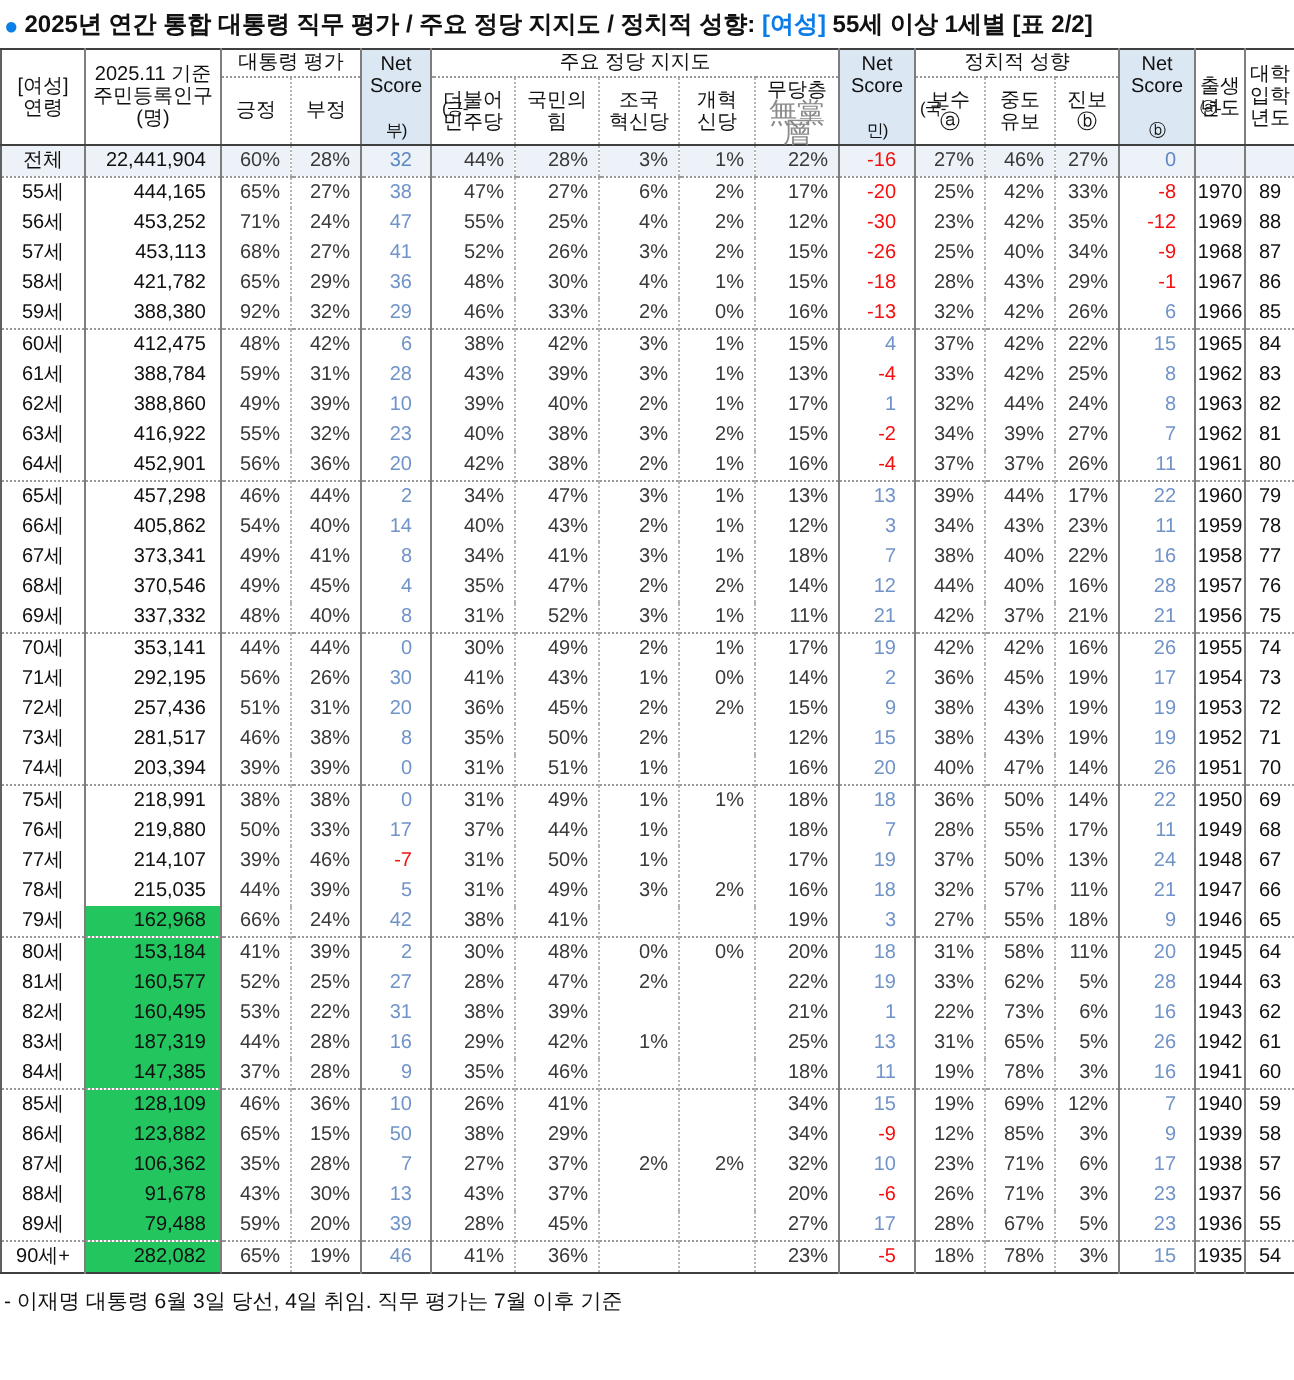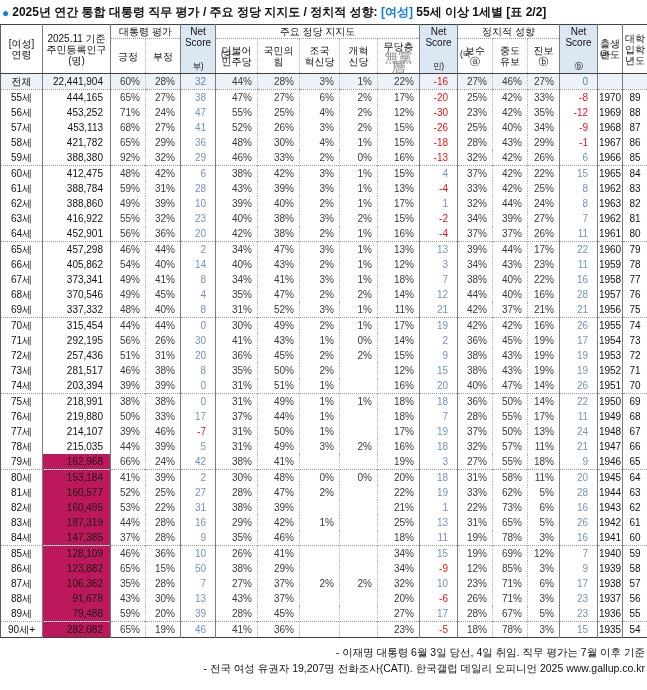--- a/index.html
+++ b/index.html
@@ -33,27 +33,27 @@
   tbody td {
     font-size:10px; height:15px; line-height:15px; white-space:nowrap;
     color:#3a3a3a; text-align:right; padding:0 5px 0 0; overflow:hidden;
   }
   td.c-age   { text-align:center; padding:0; color:#111; }
   td.c-pop   { padding-right:7px; color:#111;text-align:right; }
   td.c-birth, td.c-college { text-align:center; padding:0; color:#111; }
   td.netcell { padding-right:9px; }
   td.net-pos { color:#7093c8; }
   td.net-neg { color:#f50f0f; }
-  td.shade   { background:#be185d; }
+  td.shade   { background:#22c55e; }
   tr.total-row td { background:#edf2f8; }
   tr.total-row td.netcell.net-pos { color:#5d87c4; }
   tr.sep-row td { border-top:1px dotted #9a9a9a; }
   tr.total-row td { border-bottom:1px dotted #9a9a9a; }
   
-  .footnotes { padding:6px 2px 0 2px;text-align:right; }
+  .footnotes { padding:6px 2px 0 2px; }
   .footnote { font-size:10.5px; color:#111; line-height:16px; white-space:nowrap; }
 </style>
 </head>
 <body>
 
 <div class="title-line"><span class="bullet" style="color: rgb(11, 127, 232);">●</span><span>2025년 연간 통합 대통령 직무 평가 / 주요 정당 지지도 / 정치적 성향: </span><span class="hl" style="color: rgb(10, 124, 232);">[여성]</span><span> 55세 이상 1세별 [표 2/2]</span></div>
 
 <table>
   <colgroup>
     <col style="width:42px">
@@ -416,21 +416,21 @@
         <td class="netcell bl-solid net-pos">21</td>
         <td class="bl-solid">42%</td>
         <td class="bl-dot">37%</td>
         <td class="bl-dot">21%</td>
         <td class="netcell bl-solid net-pos">21</td>
         <td class="c-birth bl-solid">1956</td>
         <td class="c-college bl-solid">75</td>
       </tr>
       <tr class=" sep-row">
         <td class="c-age">70세</td>
-        <td class="c-pop bl-solid">315,454</td>
+        <td class="c-pop bl-solid">353,141</td>
         <td class="bl-solid">44%</td>
         <td class="bl-dot">44%</td>
         <td class="netcell bl-solid net-pos">0</td>
         <td class="bl-solid">30%</td>
         <td class="bl-dot">49%</td>
         <td class="bl-dot">2%</td>
         <td class="bl-dot">1%</td>
         <td class="bl-dot">17%</td>
         <td class="netcell bl-solid net-pos">19</td>
         <td class="bl-solid">42%</td>
@@ -818,14 +818,13 @@
         <td class="bl-dot">3%</td>
         <td class="netcell bl-solid net-pos">15</td>
         <td class="c-birth bl-solid">1935</td>
         <td class="c-college bl-solid">54</td>
       </tr>
     </tbody>
 </table>
 
 <div class="footnotes">
   <div class="footnote">- 이재명 대통령 6월 3일 당선, 4일 취임. 직무 평가는 7월 이후 기준</div>
-  <div class="footnote">- 전국 여성 유권자 19,207명 전화조사(CATI). 한국갤럽 데일리 오피니언 2025 www.gallup.co.kr</div>
 </div>
 
 </body></html>

